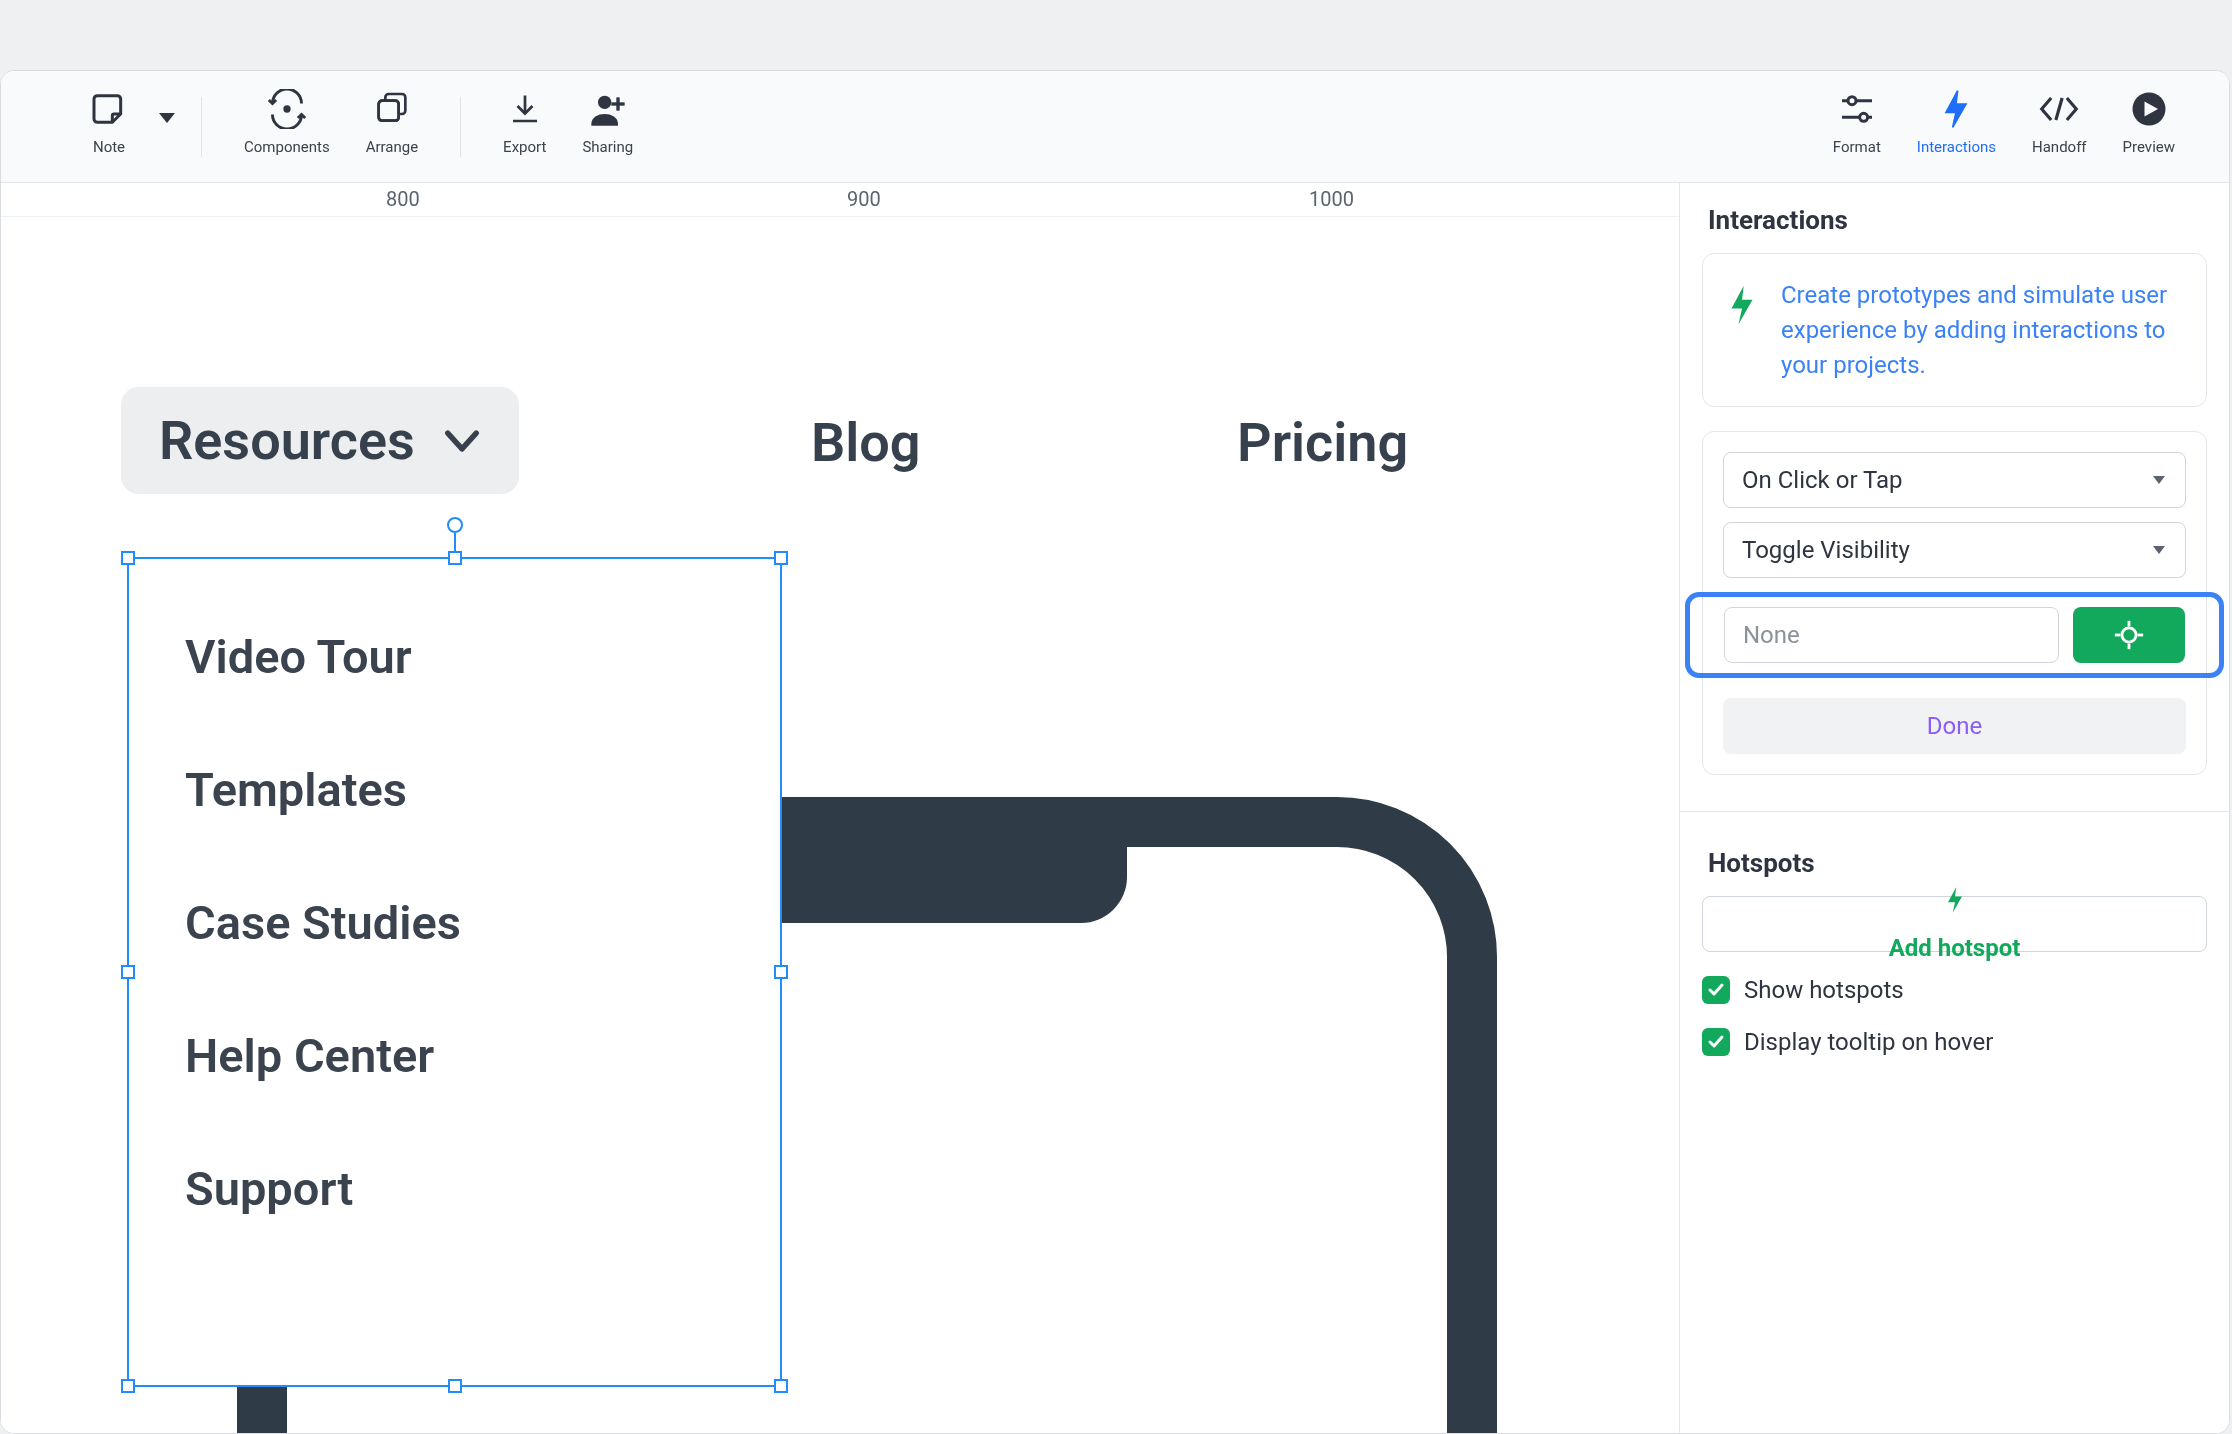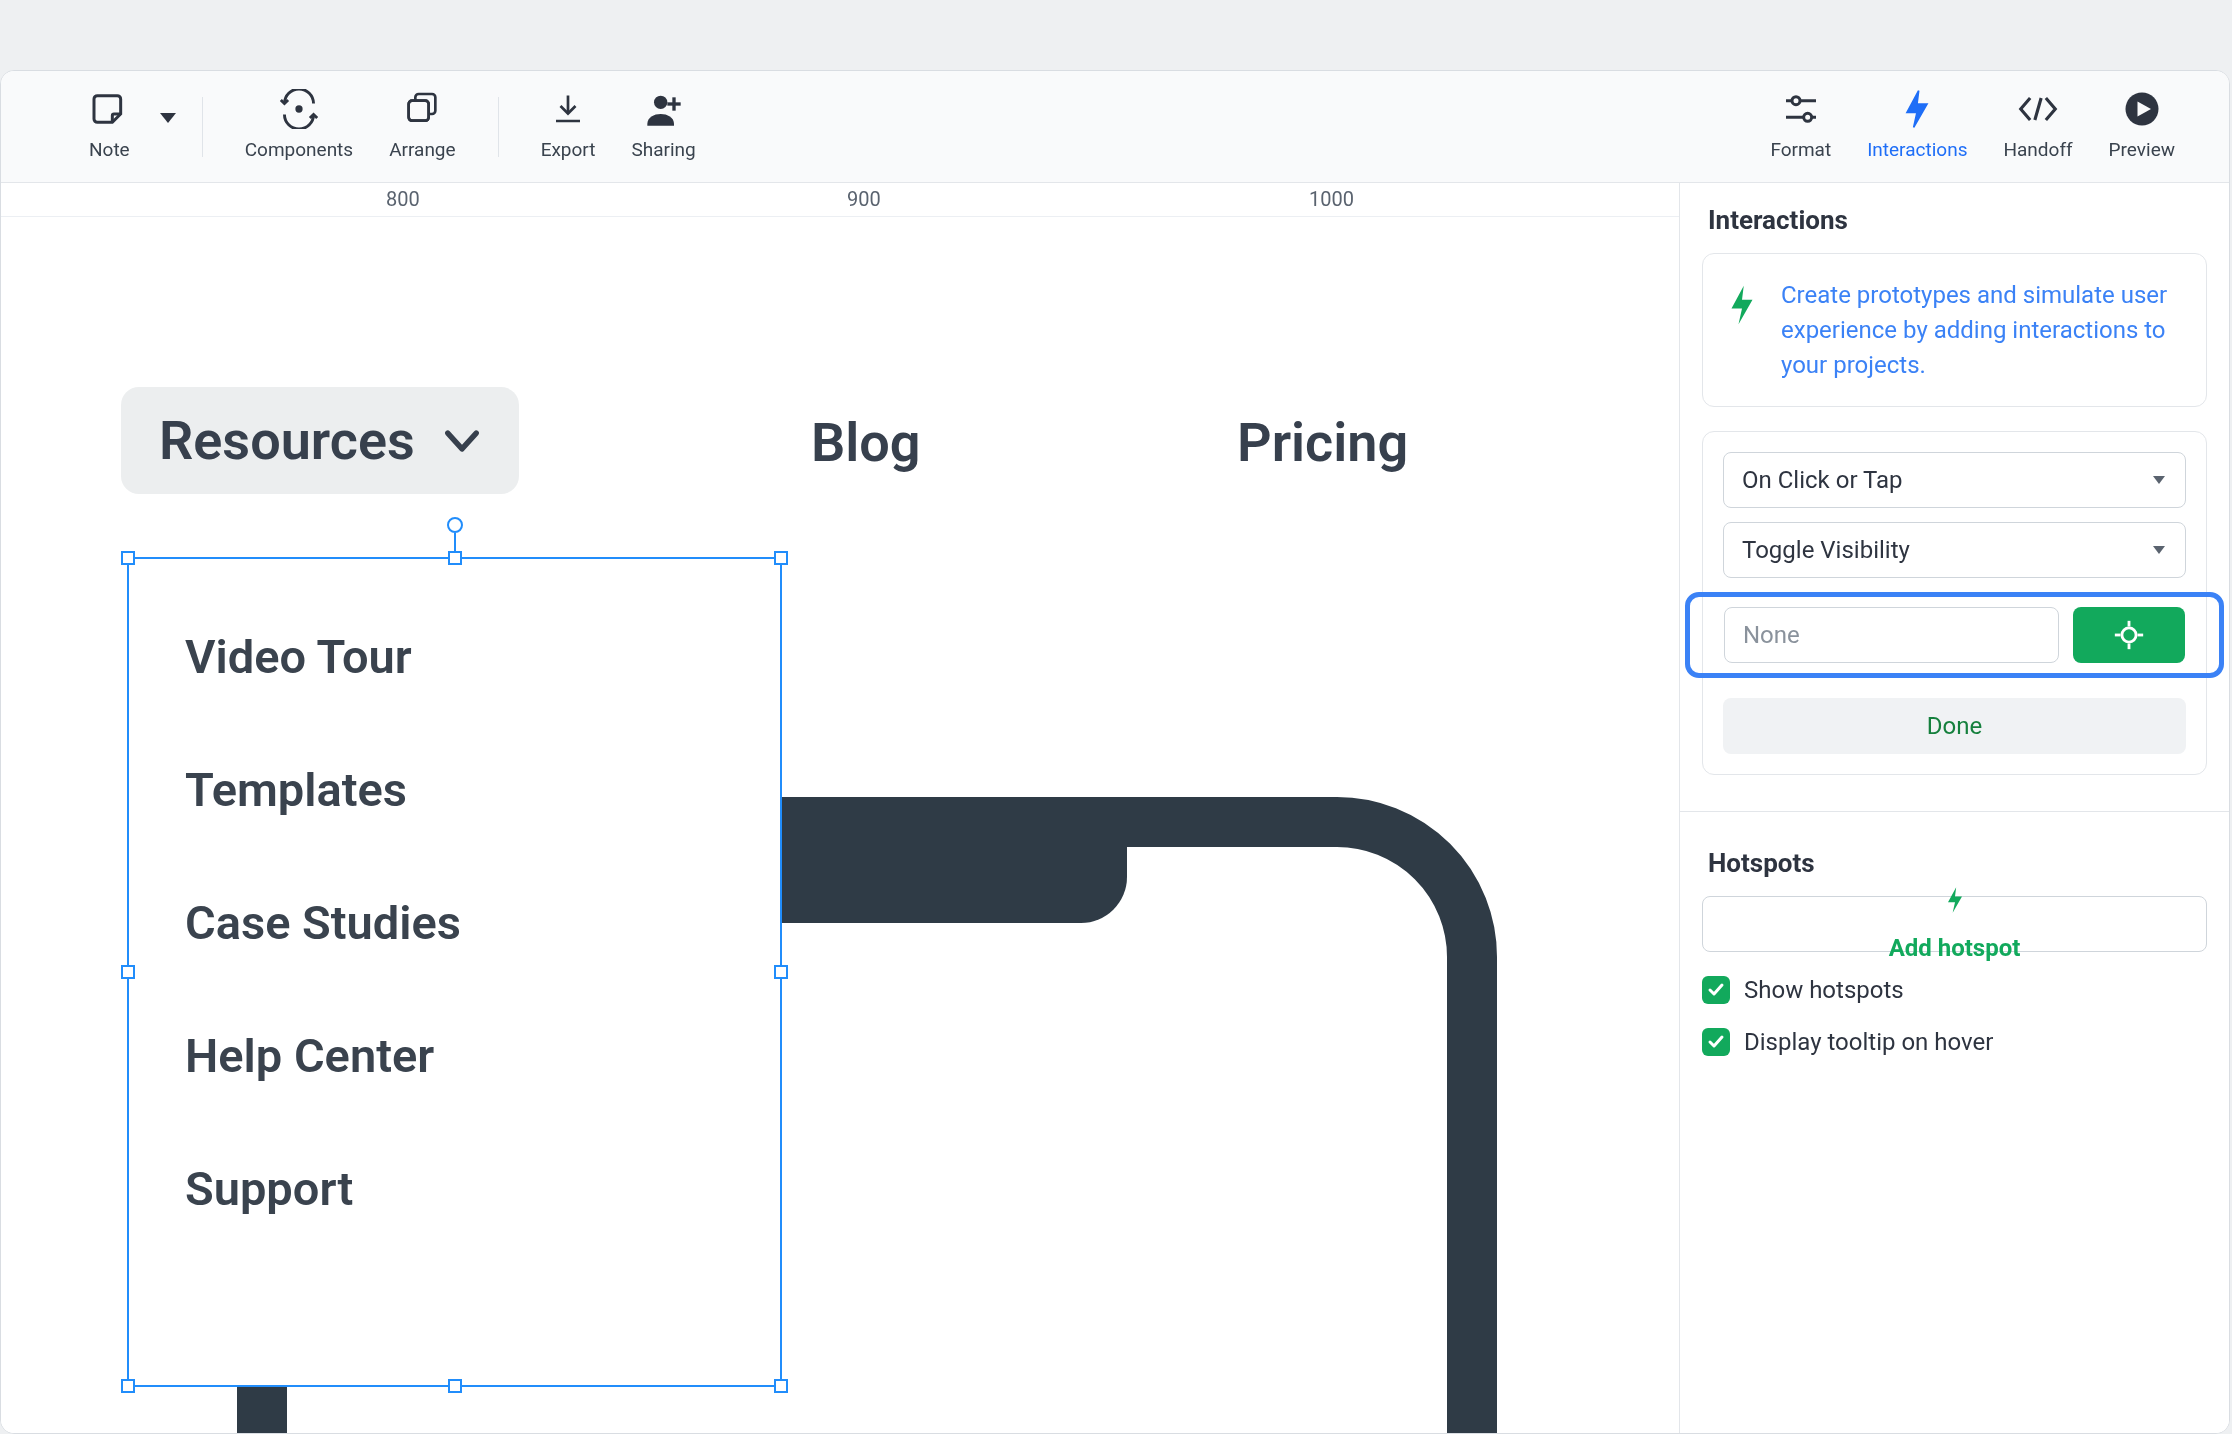--- a/index.html
+++ b/index.html
@@ -36,21 +36,21 @@
     background: #f9fafb;
     border-bottom: 1px solid #e3e6ea;
     position: relative;
   }
   .toolbar-left { display: flex; align-items: flex-start; padding-left: 70px; }
   .tbtn {
     display: flex; flex-direction: column; align-items: center; justify-content: flex-start;
     height: 90px; padding: 6px 18px 0 18px; cursor: pointer; color: #2e3440;
   }
   .tbtn .ticon { height: 42px; display: flex; align-items: center; justify-content: center; }
-  .tbtn .tlabel { font-size: 19px; margin-top: 8px; color: #3a434e; }
+  .tbtn .tlabel { font-size: 15px; margin-top: 8px; color: #3a434e; }
   .tbtn.active .tlabel { color: #1f6ef7; }
   .tbtn.active svg { stroke: #1f6ef7; }
   .t-sep { width: 1px; height: 60px; background: #e0e4e9; margin: 0 24px; align-self: center; }
   .toolbar-right { margin-left: auto; display: flex; align-items: flex-start; padding-right: 36px; }
   .note-combo { display:flex; align-items:center; }
   .note-caret { margin-left: 10px; margin-top: -14px; }
 
   
   .ruler {
     position: absolute;
@@ -190,21 +190,21 @@
     display: flex; align-items: center; padding: 0 18px; font-size: 24px; color: #8a929c;
     background: #fff; margin-left: 24px;
   }
   .target-btn {
     width: 112px; height: 56px; border-radius: 8px; background: #12a95c;
     display:flex; align-items:center; justify-content:center; cursor:pointer;
     margin-right: 24px;
   }
   .done-btn {
     margin-top: 20px; height: 56px; border-radius: 8px;
-    background: #f0f2f4; color: #15803d; font-size: 24px;
+    background: #f0f2f4; color: #8b5cf6; font-size: 24px;
     display:flex; align-items:center; justify-content:center;
   }
   .section-sep { height: 1px; background: #e3e6ea; margin: 36px -22px; }
   .add-hotspot-btn {
     height: 56px; border: 1px solid #cfd5db; border-radius: 8px;
     display:flex; align-items:center; justify-content:center; gap: 14px;
     color: #12a95c; font-weight: 700; font-size: 24px; cursor:pointer;
     background:#fff;
     flex-direction:column;
   }

